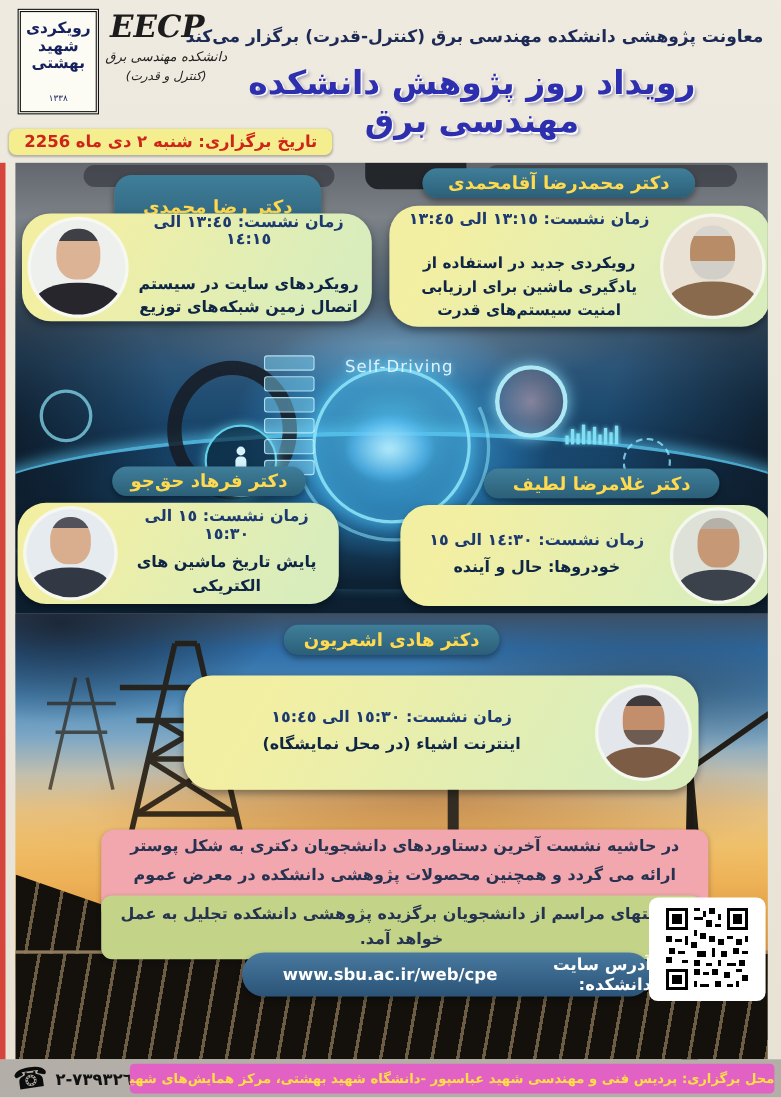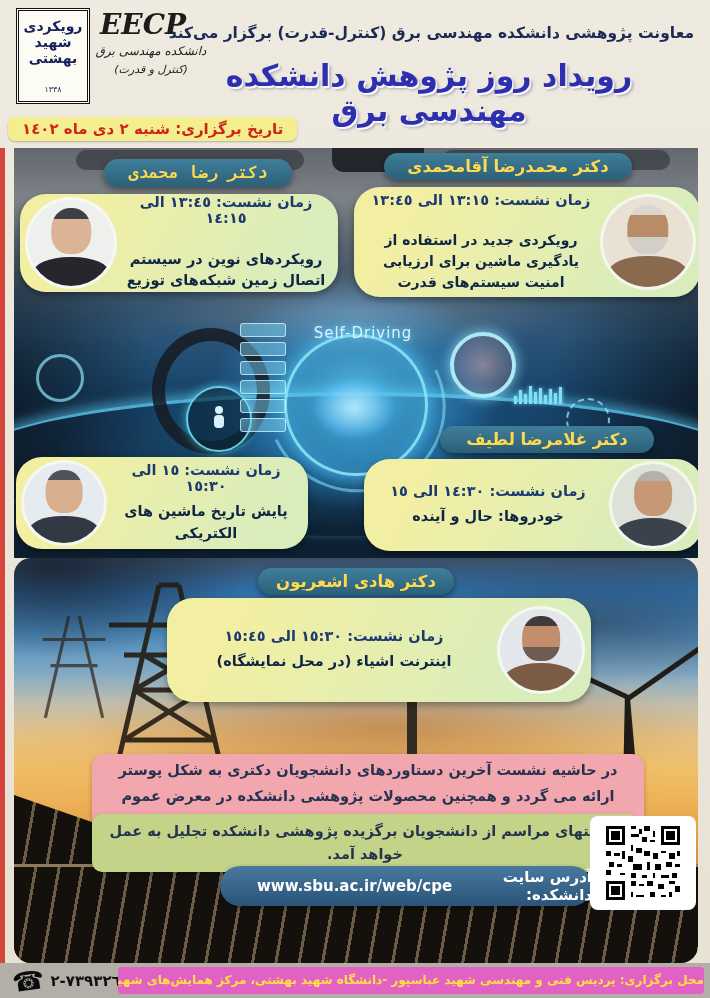--- a/index.html
+++ b/index.html
@@ -26,21 +26,21 @@
       radial-gradient(ellipse 430px 110px at 50% 74%,rgba(40,150,220,.45),transparent 70%),
       radial-gradient(circle 270px at -4% 60%,rgba(10,14,20,.78),transparent 65%),
       radial-gradient(circle 270px at 104% 60%,rgba(10,14,20,.78),transparent 65%),
       linear-gradient(180deg,#62686e 0%,#6e747a 6%,#7c8287 12%,#5c6872 22%,#3e5468 34%,#2c5578 45%,#1d4a70 55%,#153a5c 65%,#10293f 78%,#0d1f30 100%);}
   .scene2{top:558px;height:405px;
     background:
       radial-gradient(ellipse 280px 130px at 6% 2%,rgba(25,35,50,.9),transparent 70%),
       radial-gradient(ellipse 320px 90px at 85% 16%,rgba(40,50,65,.5),transparent 70%),
       radial-gradient(ellipse 420px 90px at 55% 42%,rgba(170,100,40,.5),transparent 75%),
       radial-gradient(ellipse 520px 110px at 40% 55%,rgba(235,170,85,.5),transparent 75%),
-      linear-gradient(180deg,#3c4f63 0%,#2f6ea8 8%,#4a89ba 18%,#7fa8c4 28%,#c2bfae 36%,#e5c183 44%,#efc06a 52%,#eeb257 60%,#e09f45 68%,#d29045 76%,#e3c491 84%,#d8c8a6 92%,#c2b092 100%); border-radius: 17px;}
+      linear-gradient(180deg,#3c4f63 0%,#2f6ea8 8%,#4a89ba 18%,#7fa8c4 28%,#c2bfae 36%,#e5c183 44%,#efc06a 52%,#eeb257 60%,#e09f45 68%,#d29045 76%,#e3c491 84%,#d8c8a6 92%,#c2b092 100%);}
   .left-strip{position:absolute;left:0;top:148px;width:5px;height:815px;background:#d5453c;z-index:8;}
 
   
   .sunroof{position:absolute;top:2px;height:20px;background:rgba(35,38,44,.5);border-radius:10px;}
   .mirror{position:absolute;left:318px;top:0;width:92px;height:24px;background:#23262b;border-radius:0 0 12px 12px;}
   .hud-ellipse{position:absolute;left:270px;top:186px;width:138px;height:136px;border:3px solid rgba(140,228,250,.9);border-radius:50%;box-shadow:0 0 18px rgba(80,200,250,.8),inset 0 0 24px rgba(80,200,250,.5);}
   .hud-ellipse-outer{position:absolute;left:252px;top:170px;width:174px;height:168px;border:3px solid rgba(140,228,250,.55);border-left-color:transparent;border-top-color:transparent;border-radius:50%;transform:rotate(20deg);}
   .hud-glow{position:absolute;left:300px;top:230px;width:80px;height:60px;border-radius:50%;background:radial-gradient(rgba(190,240,255,.9),rgba(90,190,250,.4) 60%,transparent 75%);filter:blur(2px);}
   .hud-label{position:absolute;left:254px;top:176px;width:190px;text-align:center;font-size:15px;letter-spacing:1px;color:#def2fb;text-shadow:0 0 6px rgba(120,220,255,.9);}
   .steering{position:absolute;left:138px;top:180px;width:118px;height:126px;border:13px solid rgba(22,27,35,.85);border-radius:50%;box-sizing:border-box;}
@@ -95,21 +95,21 @@
     <div class="logo-seal">رویکردی شهید بهشتی</div>
     <div class="logo-year">١٣٣٨</div>
   </div>
   <div class="eecp">EECP</div>
   <div class="dept-script">
     <div>دانشکده مهندسی برق</div>
     <div class="l2">(کنترل و قدرت)</div>
   </div>
   <div class="organizer">معاونت پژوهشی دانشکده مهندسی برق (کنترل-قدرت) برگزار می‌کند</div>
   <div class="title">رویداد روز پژوهش دانشکده مهندسی برق</div>
-  <div class="date-badge">تاریخ برگزاری: شنبه ٢ دی ماه ١٤٠٢</div>
+  <div class="date-badge">تاریخ برگزاری: شنبه ٢ دی ماه 2256</div>
 
   <div class="scene scene1">
     <div class="sunroof" style="left:62px;width:228px;"></div>
     <div class="sunroof" style="left:428px;width:228px;"></div>
     <div class="mirror"></div>
     <div class="sweep"></div>
     <div class="hud-ellipse-outer"></div>
     <div class="hud-ellipse"></div>
     <div class="hud-glow"></div>
     <div class="hud-label">Self-Driving</div>
@@ -137,38 +137,39 @@
         <span style="height:10px"></span>
       <span style="height:18px"></span>
         <span style="height:12px"></span>
         <span style="height:16px"></span>
       <span style="height:9px"></span>
         <span style="height:15px"></span>
         <span style="height:11px"></span>
       <span style="height:17px"></span>
     </div>
 
-    <div class="name-badge" style="left:90px;top:11px;width:188px;padding:4px 0;font-family:Liberation Mono, monospace;">دکتر رضا محمدی</div>
+    <div class="name-badge" style="left:90px;top:11px;width:188px;padding:20px 0;">دکتر رضا محمدی</div>
     <div class="bubble" style="left:6px;top:46px;width:318px;height:98px;">
       <div class="photo" style="left:5px;--face:linear-gradient(180deg,#3f3f46 0% 24%,#dcb394 24%);--suit:#26262c;--bg:#eef0ee;"></div>
       <div class="card-text" style="right:8px;left:102px;justify-content:space-between;">
         <div class="time">زمان نشست: ١٣:٤٥ الی ١٤:١٥</div>
-        <div class="topic">رویکردهای نوین در سیستم اتصال زمین شبکه‌های توزیع</div>
+        <div class="topic">رویکردهای سایت در سیستم اتصال زمین شبکه‌های توزیع</div>
       </div>
     </div>
 
     <div class="name-badge" style="left:370px;top:5px;width:248px;padding:4px 0;">دکتر محمدرضا آقامحمدی</div>
     <div class="bubble" style="left:340px;top:39px;width:346px;height:110px;">
       <div class="photo" style="right:4px;width:96px;height:96px;--face:linear-gradient(180deg,#d9d6d0 0% 20%,#b98c68 20% 66%,#d2cfc8 66%);--suit:#8a6a4c;--bg:#e9e2d4;"></div>
       <div class="card-text" style="right:100px;left:8px;">
         <div class="time">زمان نشست: ١٣:١٥ الی ١٣:٤٥</div>
         <div class="topic" style="font-size:14px;margin-top:15px;">رویکردی جدید در استفاده از یادگیری ماشین برای ارزیابی امنیت سیستم‌های قدرت</div>
       </div>
     </div>
 
+    <div class="name-badge" style="left:88px;top:276px;width:176px;padding:4px 0;">دکتر فرهاد حق‌جو</div>
     <div class="bubble" style="left:2px;top:309px;width:292px;height:92px;">
       <div class="photo" style="left:5px;width:86px;height:86px;--face:linear-gradient(180deg,#53525a 0% 24%,#d9ae8e 24%);--suit:#323944;--bg:#e6ebf0;"></div>
       <div class="card-text" style="right:8px;left:96px;">
         <div class="time">زمان نشست: ١٥ الی ١٥:٣٠</div>
         <div class="topic">پایش تاریخ ماشین های الکتریکی</div>
       </div>
     </div>
 
     <div class="name-badge" style="left:426px;top:278px;width:214px;padding:4px 0;">دکتر غلامرضا لطیف</div>
     <div class="bubble" style="left:350px;top:311px;width:338px;height:92px;">
@@ -213,21 +214,21 @@
     <div class="blade" style="left:397px;top:134px;width:58px;height:4px;transform:rotate(-30deg);"></div>
     <div class="blade" style="left:397px;top:134px;width:58px;height:4px;transform:rotate(90deg);"></div>
     <div class="blade" style="left:397px;top:134px;width:58px;height:4px;transform:rotate(210deg);"></div>
     <div class="pole" style="left:393px;top:136px;width:10px;height:175px;background:#332c22;"></div>
     <div class="pole-gold" style="left:391px;top:252px;width:13px;height:80px;"></div>
 
     <div class="panels-left"></div>
     <div class="panels"></div>
 
     <div class="name-badge" style="left:244px;top:10px;width:196px;padding:4px 0;">دکتر هادی اشعریون</div>
-    <div class="bubble" style="left:153px;top:40px;width:424px;height:104px;">
+    <div class="bubble" style="left:153px;top:56px;width:468px;height:104px;">
       <div class="photo" style="right:6px;width:88px;height:88px;--face:linear-gradient(180deg,#403a3c 0% 22%,#c28e6c 22% 70%,#6e5c52 70%);--suit:#7d5c45;--bg:#e3e6ea;"></div>
       <div class="card-text" style="right:100px;left:10px;">
         <div class="time">زمان نشست: ١٥:٣٠ الی ١٥:٤٥</div>
         <div class="topic">اینترنت اشیاء (در محل نمایشگاه)</div>
       </div>
     </div>
 
     <div class="note note-pink">در حاشیه نشست آخرین دستاوردهای دانشجویان دکتری به شکل پوستر ارائه می گردد و همچنین محصولات پژوهشی دانشکده در معرض عموم نمایش داده می شود.</div>
     <div class="note note-green">در انتهای مراسم از دانشجویان برگزیده پژوهشی دانشکده تجلیل به عمل خواهد آمد.</div>
 

